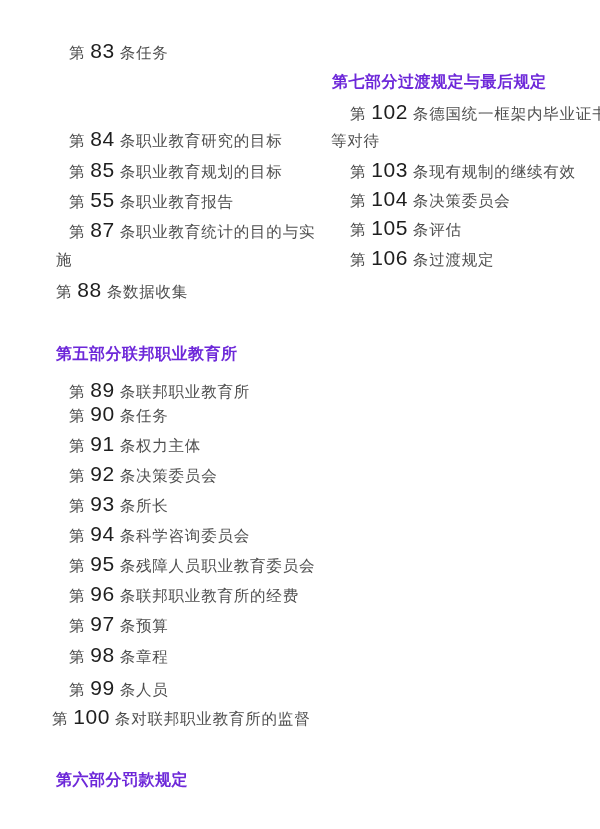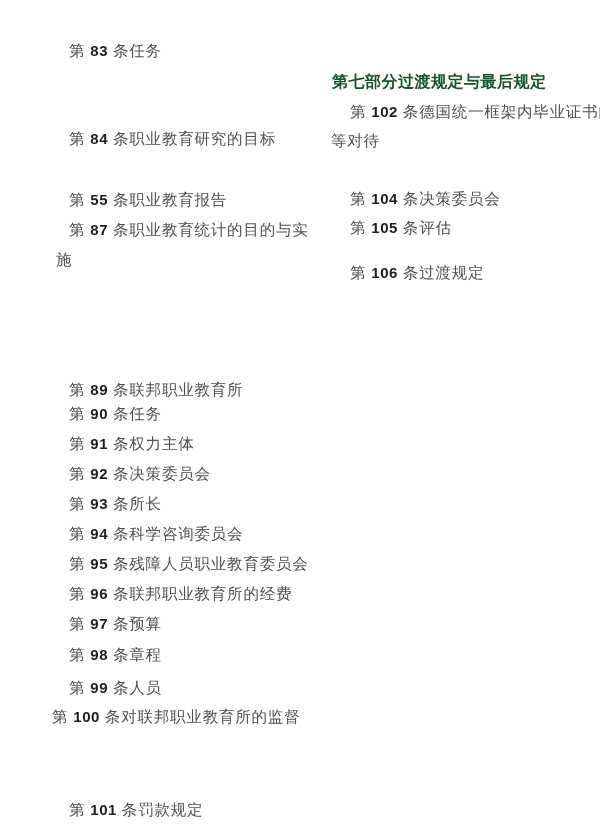--- a/index.html
+++ b/index.html
@@ -21,63 +21,70 @@
     line-height: 20px;
   }
   .item {
     font-family: "Liberation Serif", "DejaVu Serif", serif;
     font-size: 15.5px;
     color: #4f4f4f;
     letter-spacing: 0.8px;
   }
   .item .num {
     font-family: "Liberation Sans", "DejaVu Sans", sans-serif;
-    font-weight: 700;
-    font-size: 15px;
+    font-weight: 400;
+    font-size: 21px;
     color: #1e1e1e;
     margin: 0 5px;
     letter-spacing: 0.5px;
   }
   .cont {
     letter-spacing: 0.8px;
   }
   .heading {
     font-family: "Liberation Sans", "DejaVu Sans", sans-serif;
     font-weight: 700;
     font-size: 16px;
-    color: #14532d;
+    color: #6d28d9;
     letter-spacing: 0.5px;
   }
 </style>
 </head>
 <body>
 
 <div class="page">
 
   <div class="line item" style="top:41px;left:69px">
     <span>第</span><span class="num">83</span><span>条任务</span>
   </div>
 
 
   <div class="line item" style="top:129px;left:69px">
     <span>第</span><span class="num">84</span><span>条职业教育研究的目标</span>
   </div>
 
+  <div class="line item" style="top:160px;left:69px">
+    <span>第</span><span class="num">85</span><span>条职业教育规划的目标</span>
+  </div>
 
   <div class="line item" style="top:190px;left:69px">
     <span>第</span><span class="num">55</span><span>条职业教育报告</span>
   </div>
 
   <div class="line item" style="top:220px;left:69px">
     <span>第</span><span class="num">87</span><span>条职业教育统计的目的与实</span>
   </div>
 
   <div class="line item cont" style="top:250px;left:56px">施</div>
 
+  <div class="line item" style="top:280px;left:56px">
+    <span>第</span><span class="num">88</span><span>条数据收集</span>
+  </div>
 
+  <div class="line heading" style="top:344px;left:56px">第五部分联邦职业教育所</div>
 
   <div class="line item" style="top:380px;left:69px">
     <span>第</span><span class="num">89</span><span>条联邦职业教育所</span>
   </div>
 
   <div class="line item" style="top:404px;left:69px">
     <span>第</span><span class="num">90</span><span>条任务</span>
   </div>
 
   <div class="line item" style="top:434px;left:69px">
@@ -113,39 +120,40 @@
   </div>
 
   <div class="line item" style="top:678px;left:69px">
     <span>第</span><span class="num">99</span><span>条人员</span>
   </div>
 
   <div class="line item" style="top:707px;left:52px">
     <span>第</span><span class="num">100</span><span>条对联邦职业教育所的监督</span>
   </div>
 
+  <div class="line heading" style="top:770px;left:56px">第六部分罚款规定</div>
 
-  <div class="line item" style="top:800px;left:69px">
-    <span>第</span><span class="num">101</span><span>条罚款规定</span>
-  </div>
 
   <div class="line heading" style="top:72px;left:332px">第七部分过渡规定与最后规定</div>
 
   <div class="line item" style="top:102px;left:350px">
     <span>第</span><span class="num">102</span><span>条德国统一框架内毕业证书的同</span>
   </div>
 
   <div class="line item cont" style="top:131px;left:331px">等对待</div>
 
+  <div class="line item" style="top:160px;left:350px">
+    <span>第</span><span class="num">103</span><span>条现有规制的继续有效</span>
+  </div>
 
   <div class="line item" style="top:189px;left:350px">
     <span>第</span><span class="num">104</span><span>条决策委员会</span>
   </div>
 
   <div class="line item" style="top:218px;left:350px">
     <span>第</span><span class="num">105</span><span>条评估</span>
   </div>
 
-  <div class="line item" style="top:263px;left:350px">
+  <div class="line item" style="top:248px;left:350px">
     <span>第</span><span class="num">106</span><span>条过渡规定</span>
   </div>
 
 </div>
 
 </body></html>

